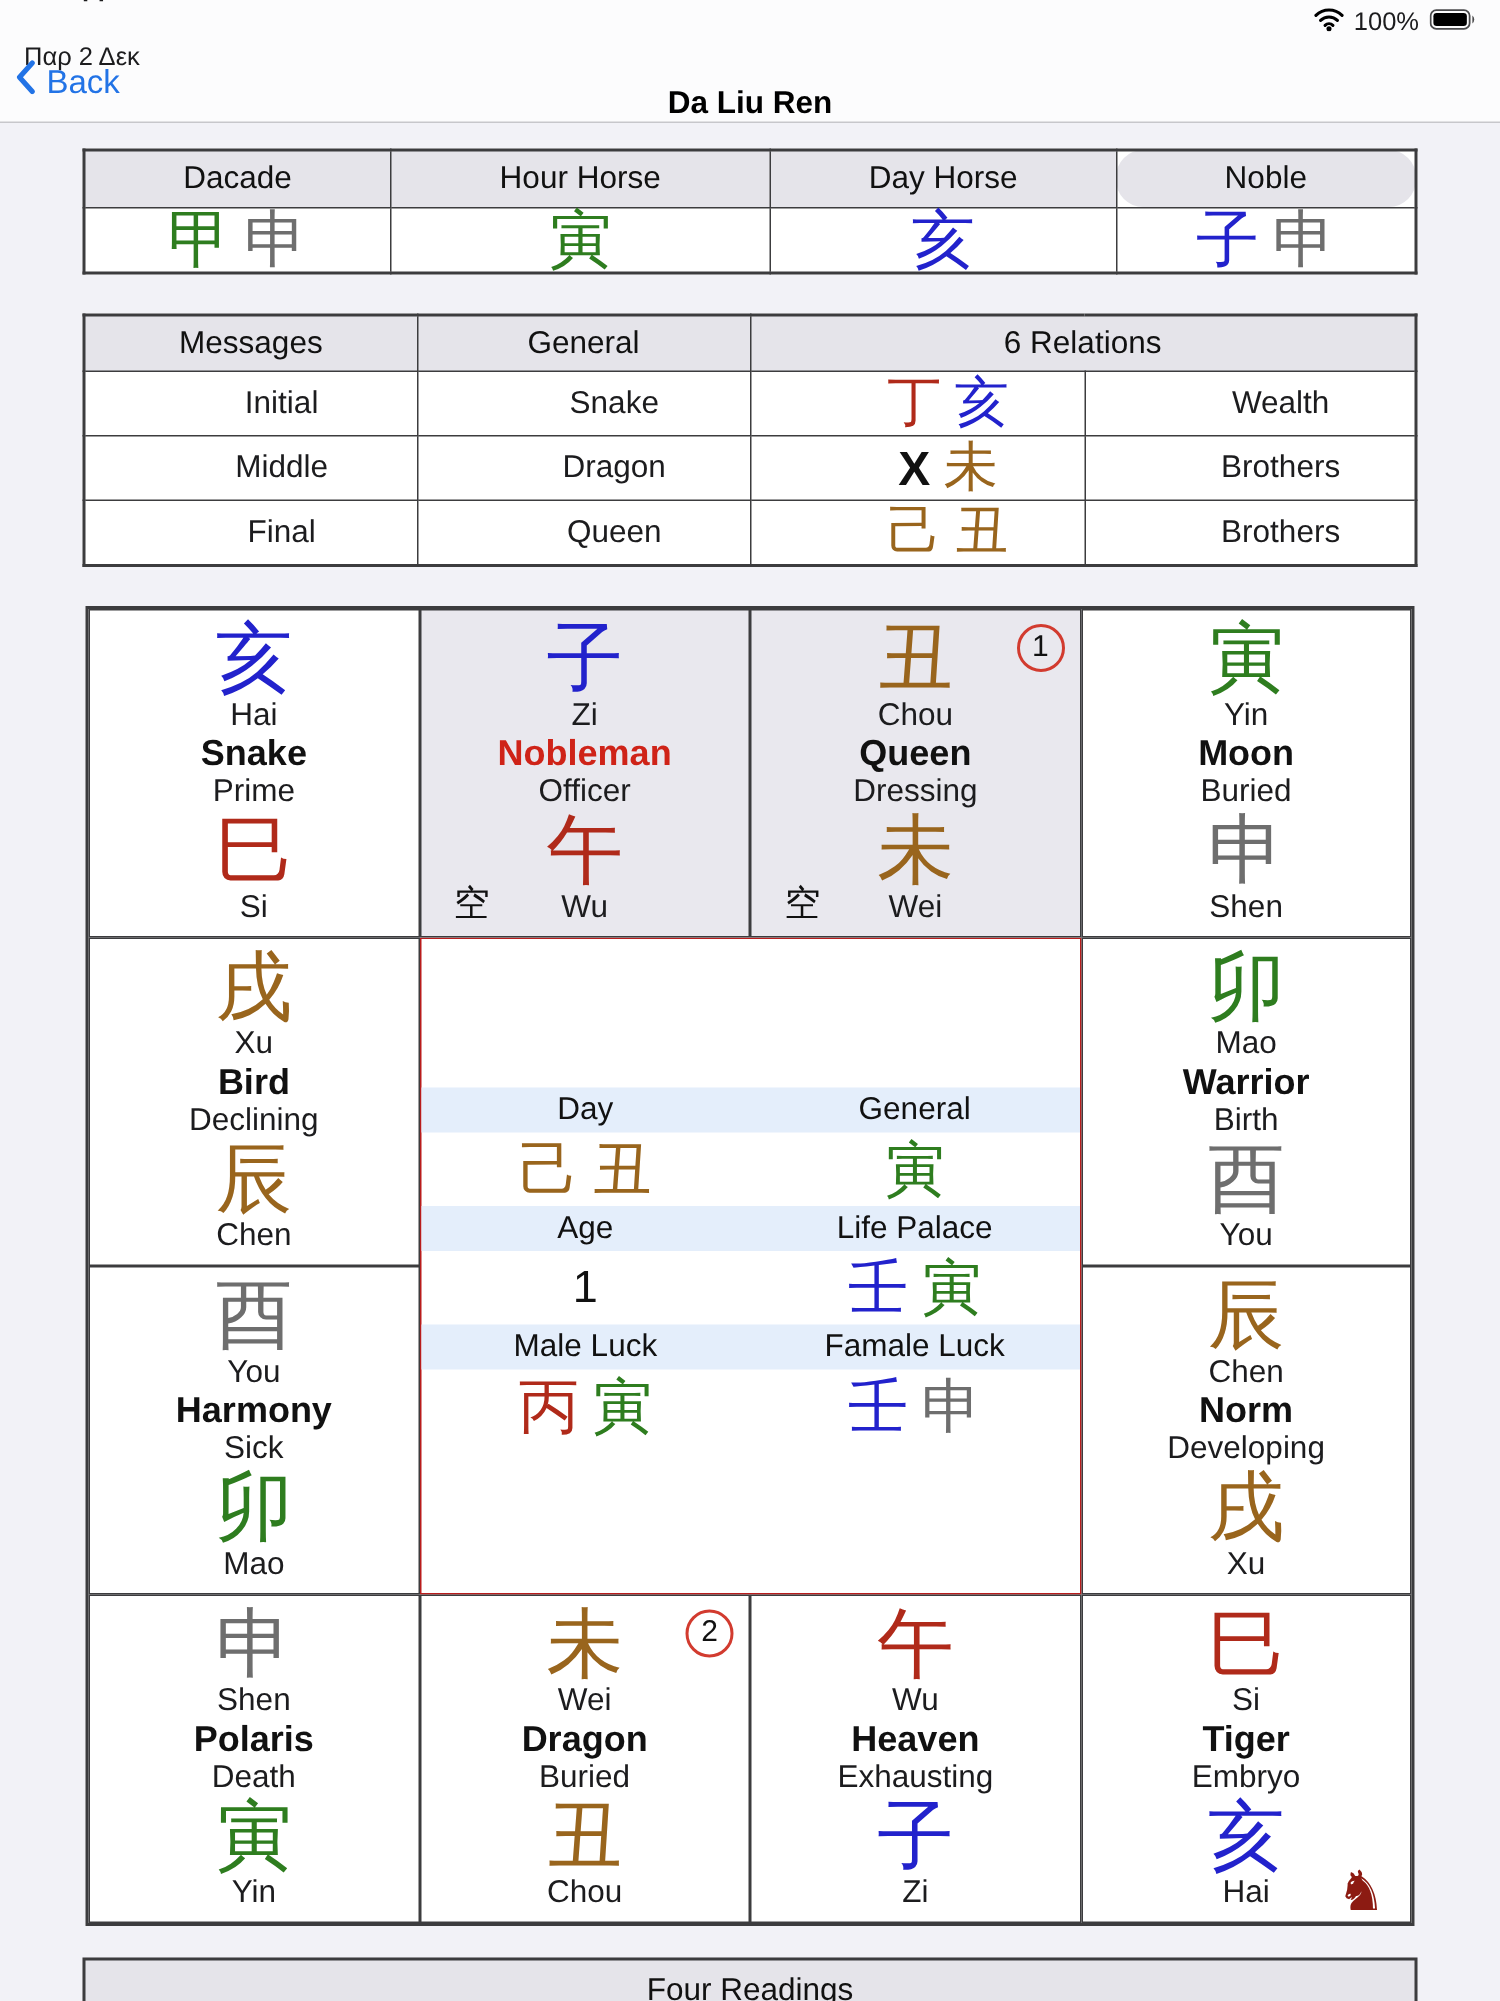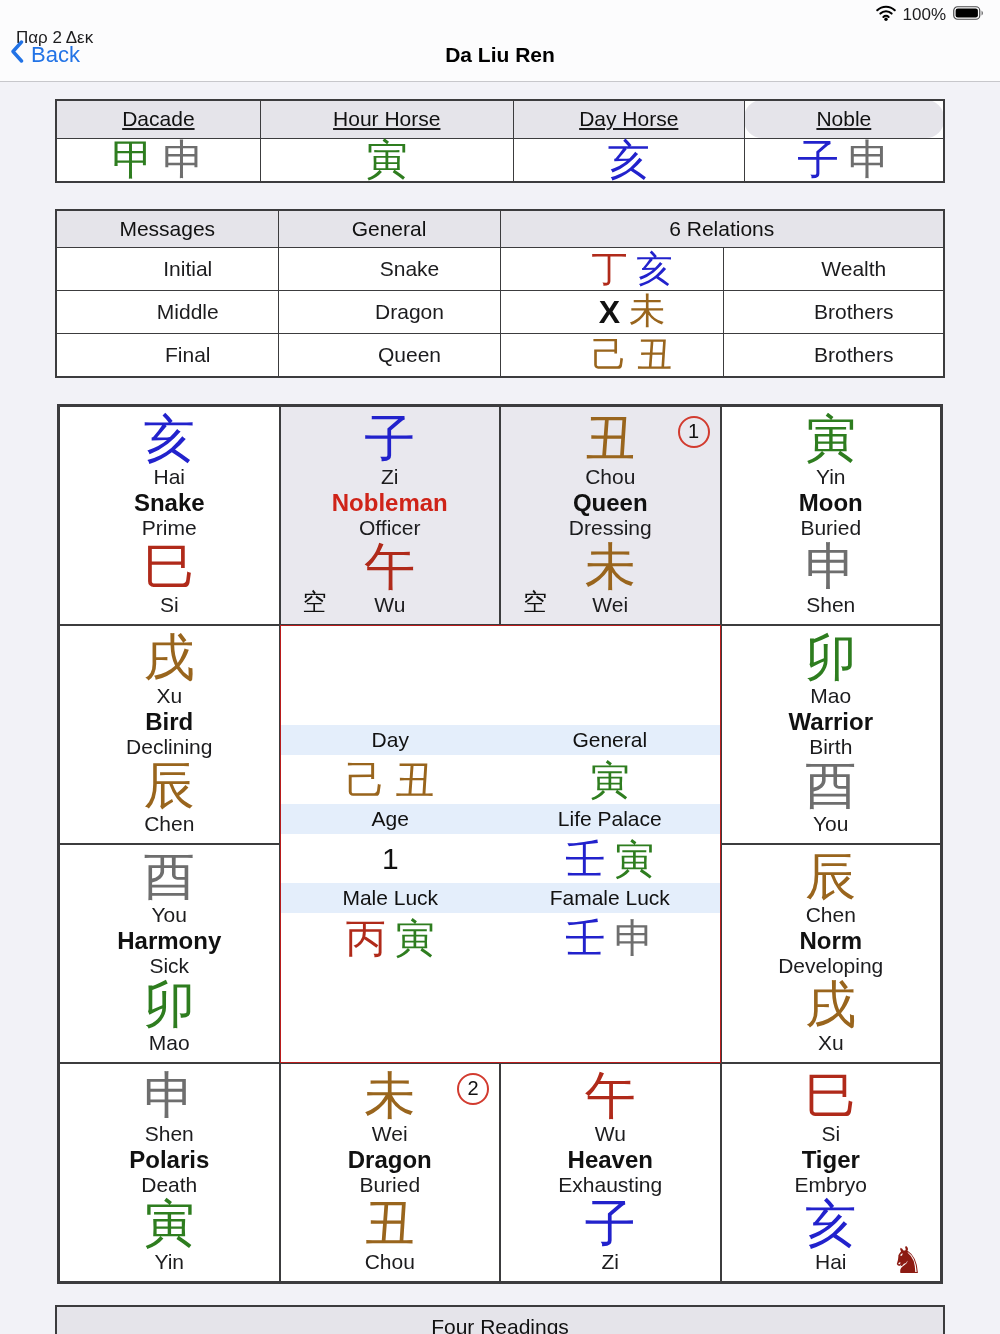--- a/index.html
+++ b/index.html
@@ -14,38 +14,38 @@
   .topchrome { background:#fcfcfd; border-bottom:1px solid #c7c7cb; }
   .statusbar {
     height:28px; display:flex; justify-content:space-between; align-items:center;
     padding:2px 16px 0 16px; font-size:17px;
   }
   .status-left { display:flex; gap:26px;flex-direction:column; }
   .status-time { font-weight:600; }
   .status-date { font-weight:400; }
   .status-right { display:flex; align-items:center; gap:7px; }
   .status-right .pct { font-weight:400; }
-  .navbar { height:53px; position:relative; display:flex; align-items:center; }
+  .navbar { height:53px; position:relative; display:flex; align-items:flex-end; }
   .back-button {
     position:absolute; left:10px; top:0; height:100%;
     display:flex; align-items:center; gap:7px; cursor:pointer;
     color:#2273e6; font-size:22px;
   }
   .nav-title {
     width:100%; text-align:center; font-size:21px; font-weight:600; color:#000;
     pointer-events:none;
   }
   
   table {
     width:890px; margin:0 auto; border-collapse:collapse;
     background:#fff; border:2px solid #3c3c3e;
   }
   th, td { border:1px solid #3c3c3e; text-align:center; vertical-align:middle; }
   th { background:#e5e4ea; font-weight:400; font-size:21px; height:38px; color:#111; }
-  .t1 { margin-top:17px;text-decoration:underline; }
+  .t1 { margin-top:17px; }
   .t1 td { height:32px;margin-left:44px; }
   .t2 { margin-top:26px; }
   .t2 td { height:43px; font-size:21px;padding-left:41px; }
   .t2 td.charcell .cjk { font-size:36px; line-height:1; }
   
   .cjk { font-family:"DejaVu Serif", serif; line-height:1; display:inline-block; }
   .t1 td .cjk { font-size:42px; }
   .cjk + .cjk, .cjk + .latin, .latin + .cjk { margin-left:9px; }
   .latin { font-family:"Liberation Sans", sans-serif; font-weight:700; display:inline-block; }
   .t2 .latin { font-size:32px; }

